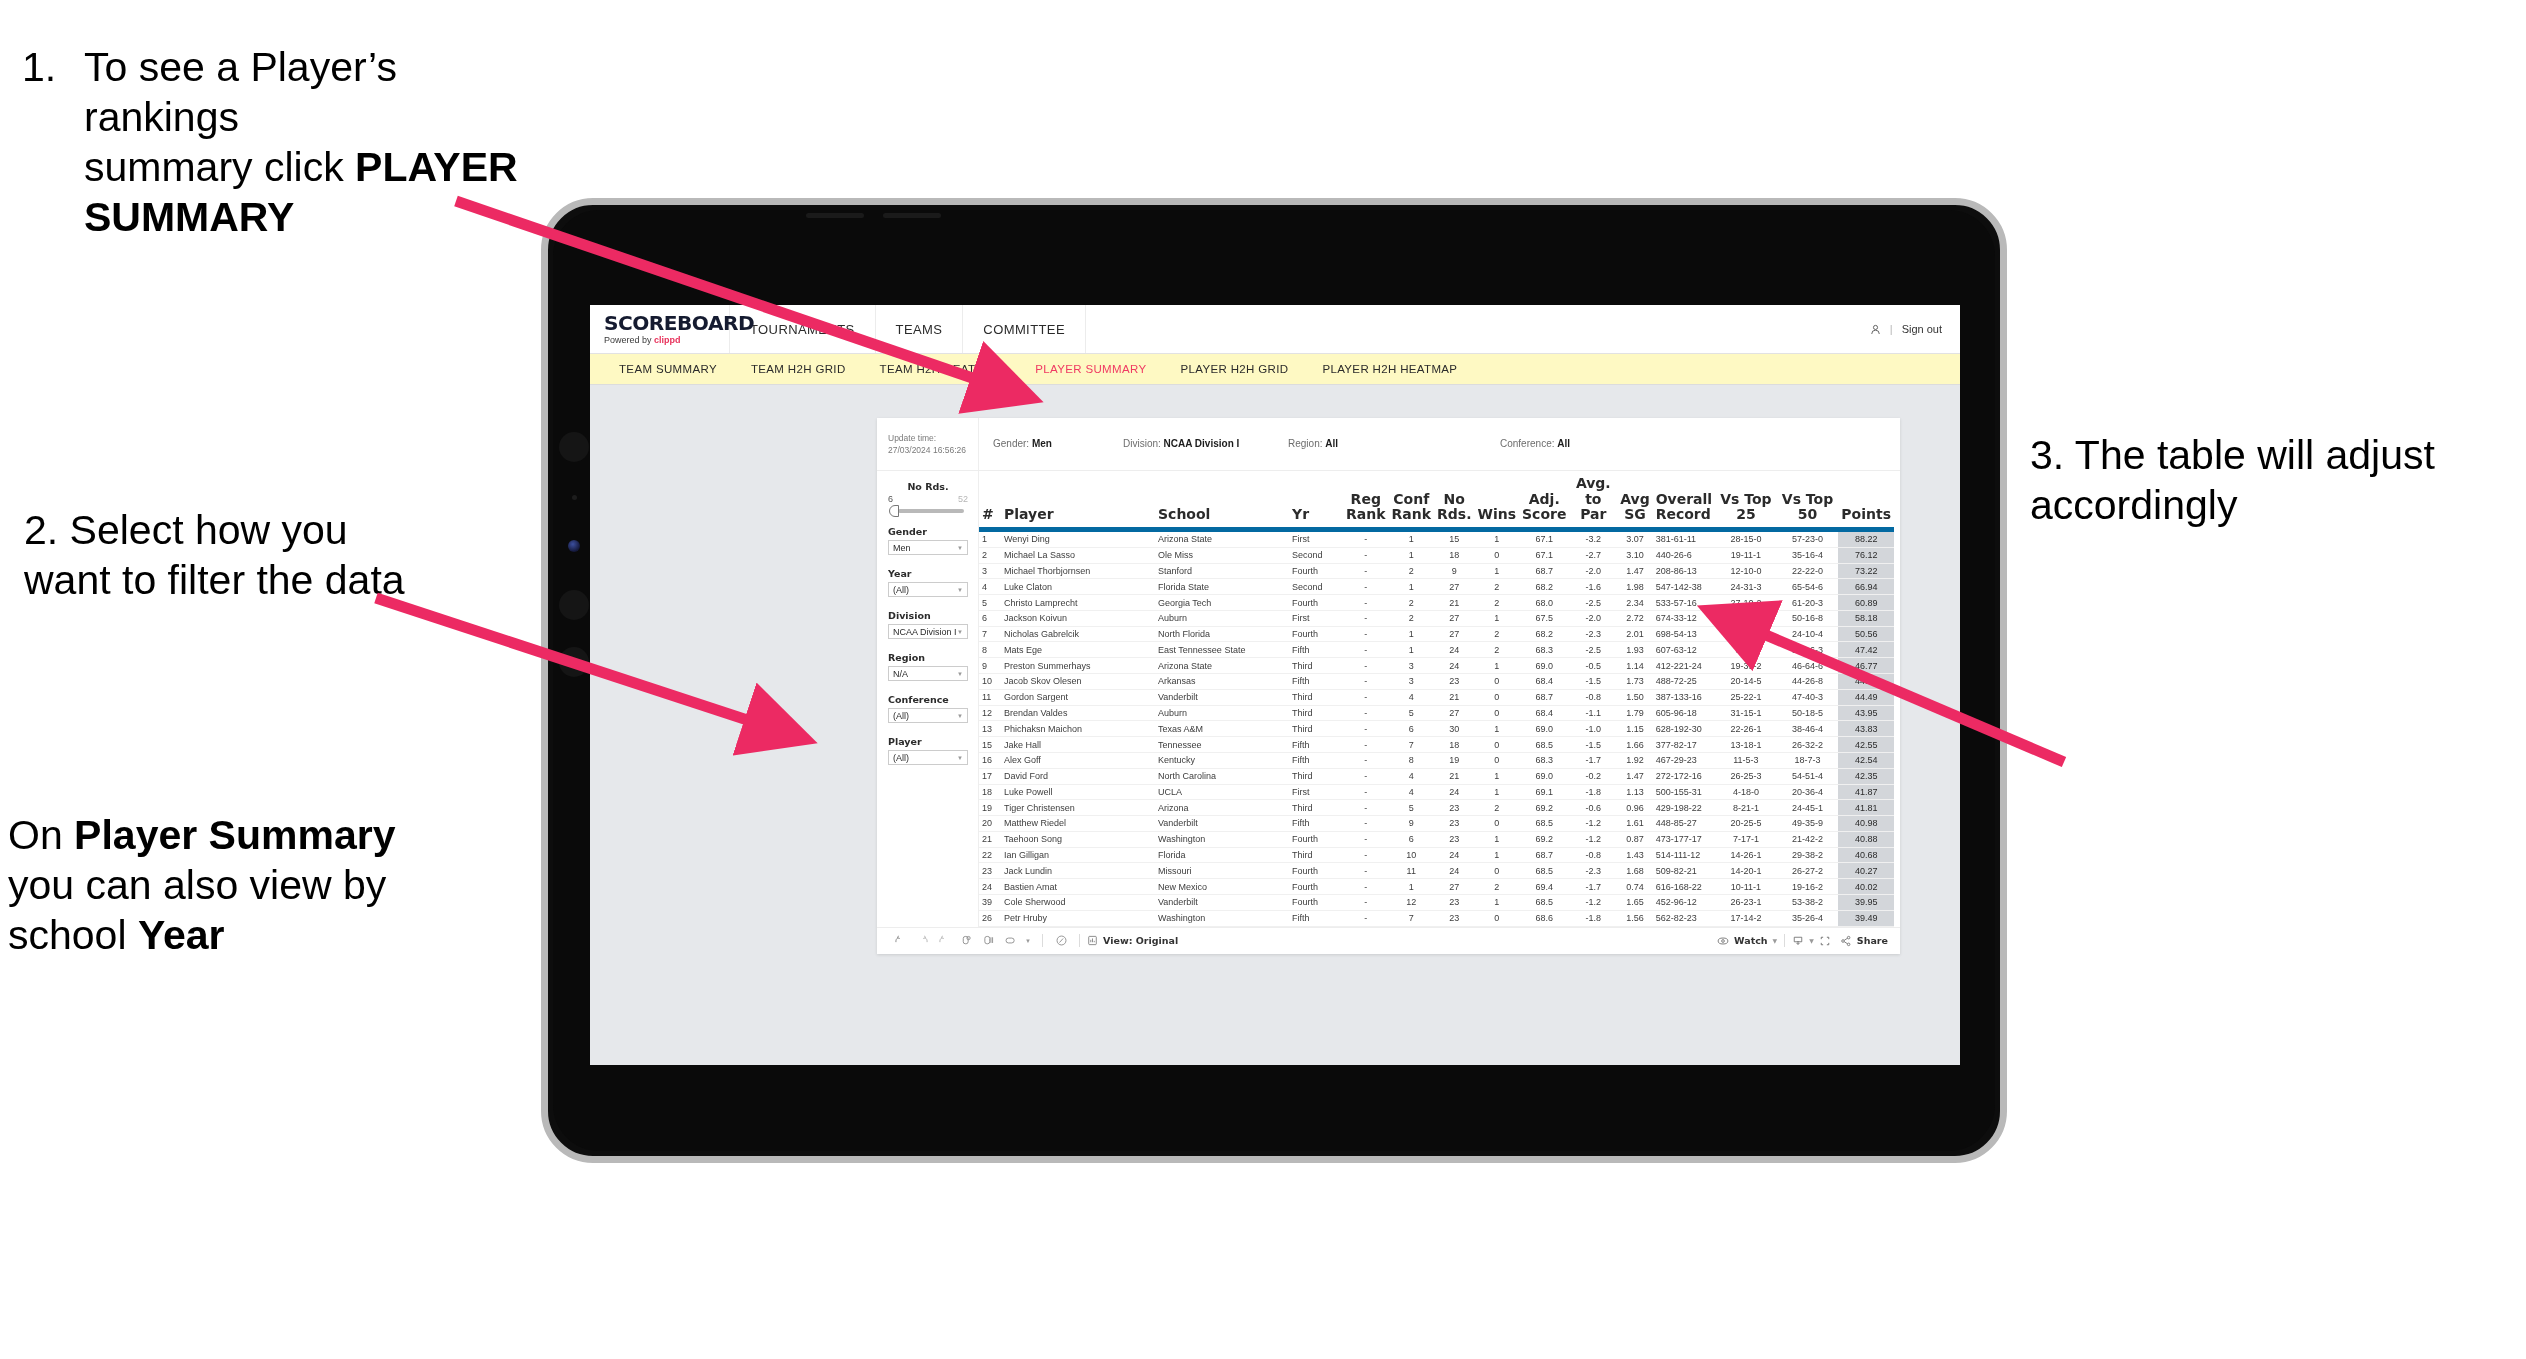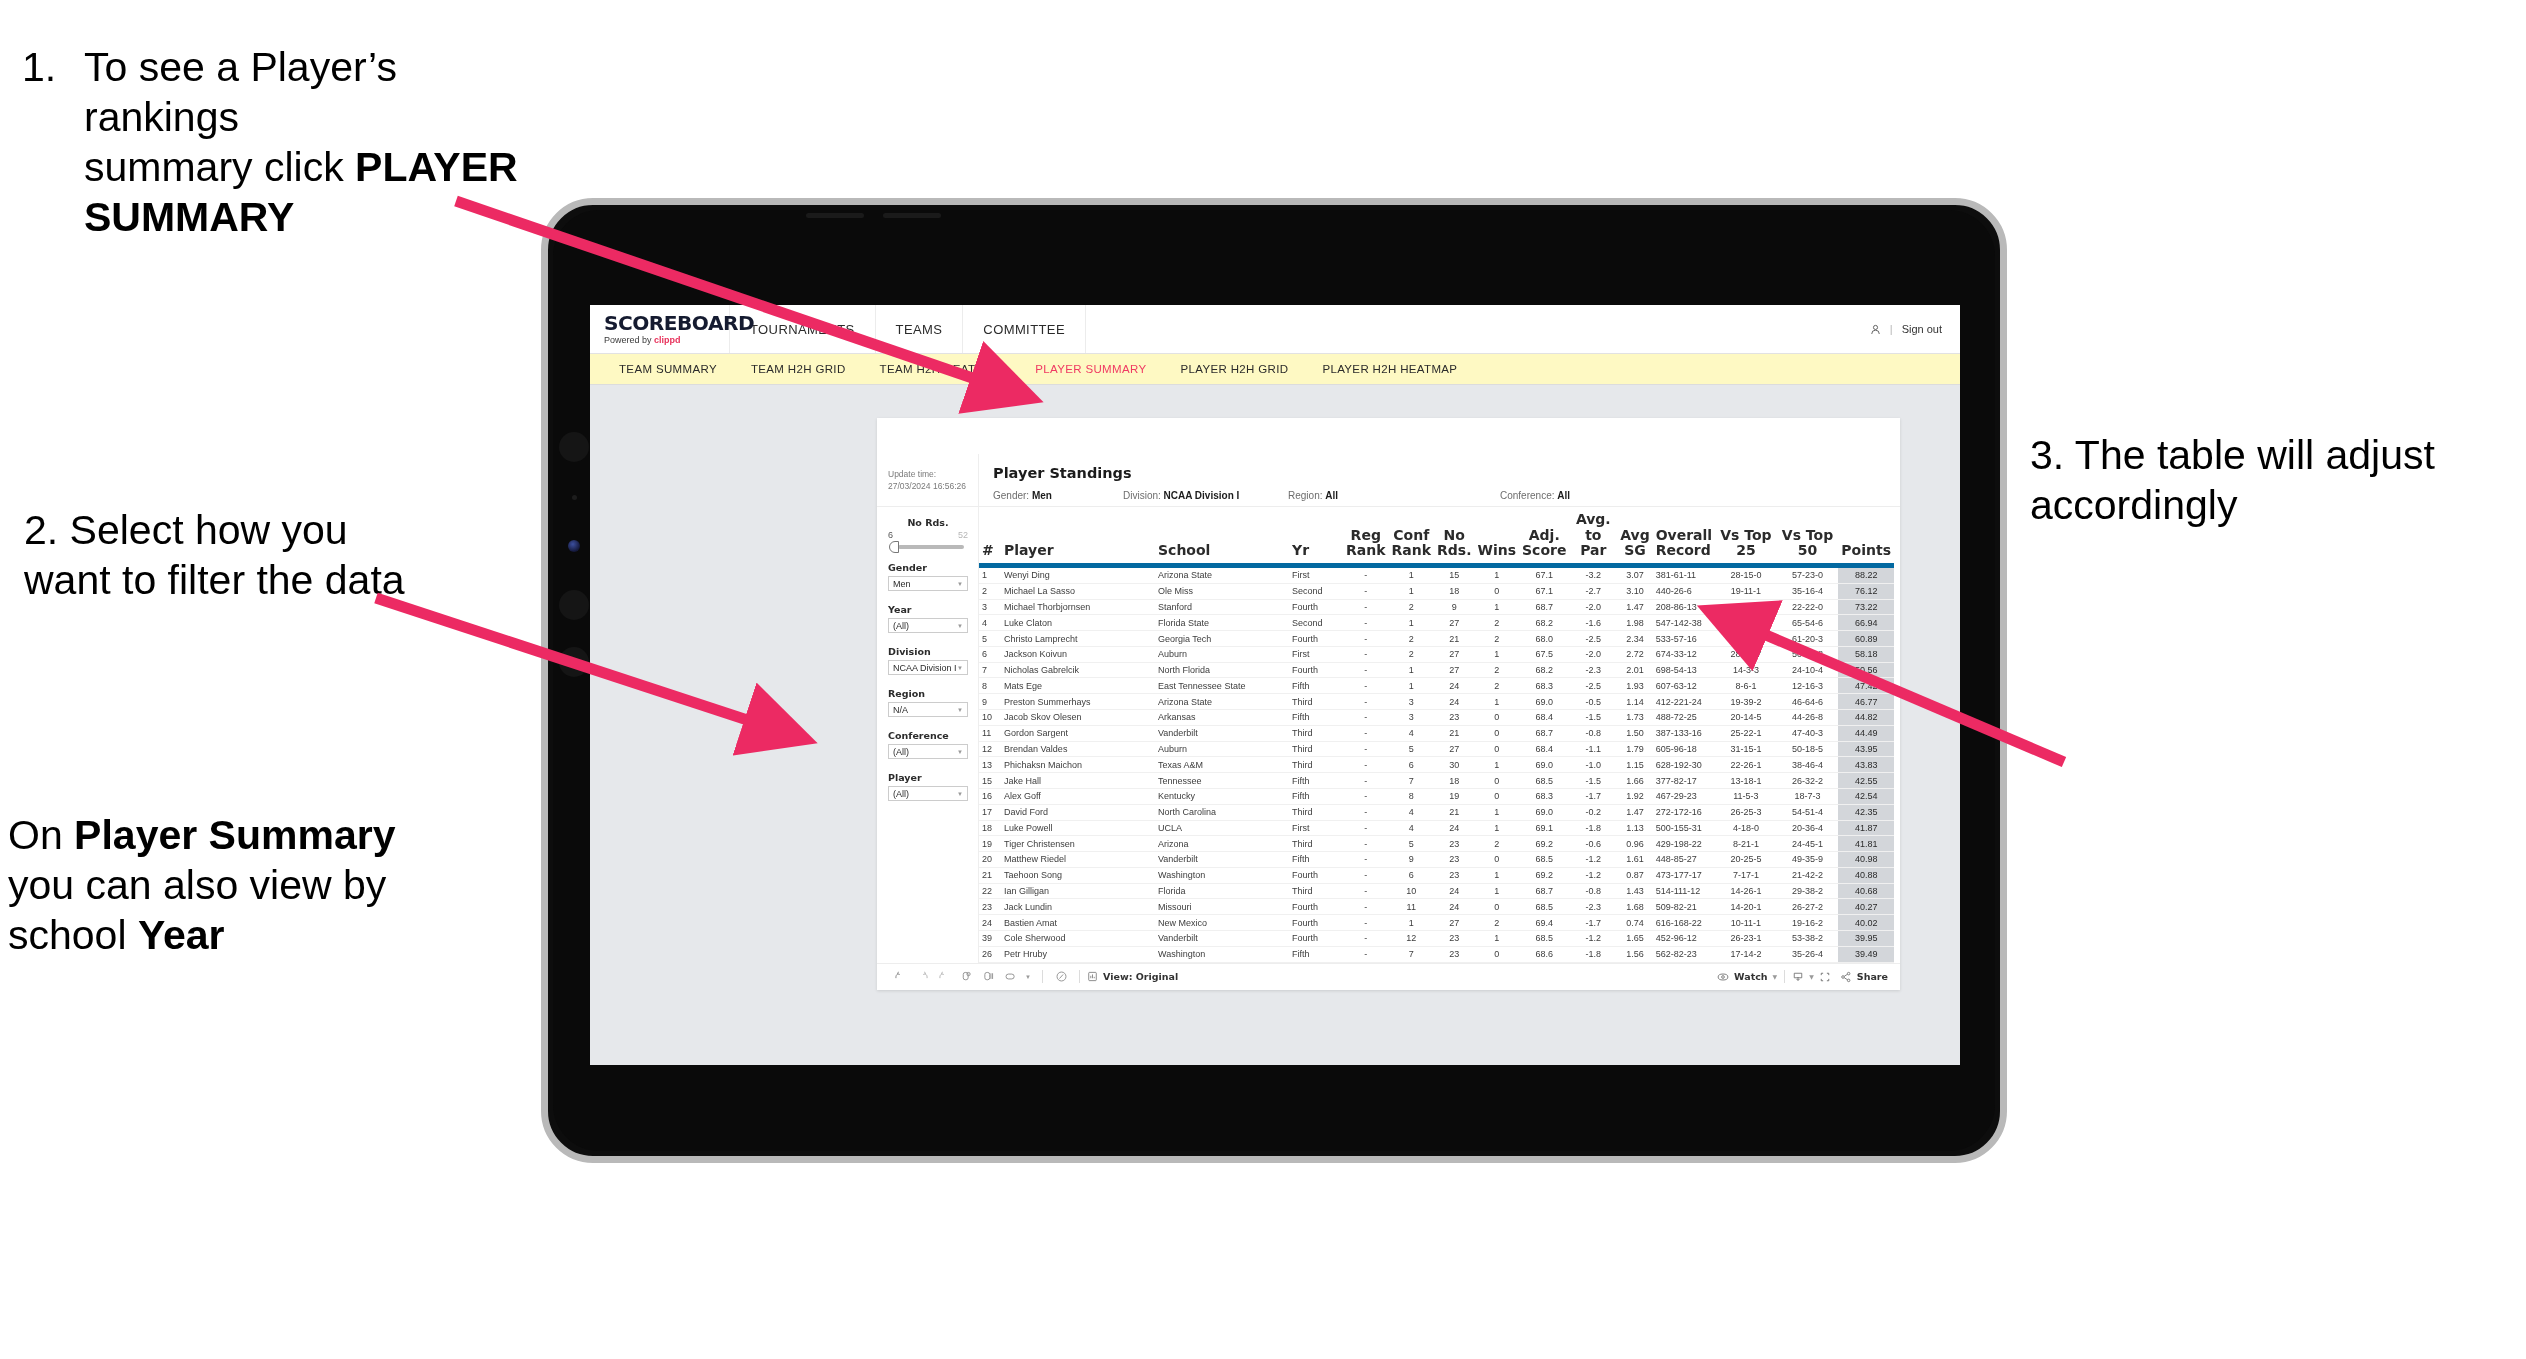--- a/index.html
+++ b/index.html
@@ -67,21 +67,21 @@
   #tabbar{height:30px;background:#fef9c3;border-bottom:1px solid #dcdcdc;
           display:flex;align-items:center;padding-left:12px;}
   .tab{font-size:11.5px;color:#2b2b2b;letter-spacing:.35px;padding:0 17px;white-space:nowrap;}
   .tab.active{color:#f03a63;}
 
   
   #work{position:relative;height:682px;background:#e6e8eb;}
   #viz{position:absolute;left:287px;top:33px;width:1023px;
        background:#fff;box-shadow:0 1px 3px rgba(0,0,0,.12);}
 
-  #viz-top{display:flex;border-bottom:1px solid #ededed;margin-top:36px;}
+  #viz-top{display:flex;border-bottom:1px solid #ededed;}
   #update-box{width:102px;padding:14px 0 0 11px;box-sizing:border-box;
               border-right:1px solid #eee;min-height:52px;}
   .upd{font-size:8.5px;color:#7a7a7a;line-height:1.45;}
   #title-box{flex:1;padding:11px 0 0 14px;}
   #viz-title{font-family:"DejaVu Sans",sans-serif;font-size:14.5px;font-weight:700;color:#1c1c1c;}
   #meta-row{display:flex;margin-top:9px;font-size:10px;color:#6d6d6d;}
   #meta-row .m{margin-right:0;}
   #meta-row .m b{color:#1c1c1c;font-weight:700;}
   .m1{width:130px}.m2{width:165px}.m3{width:212px}
 
@@ -202,21 +202,20 @@
 
     <div id="work">
       <div id="viz">
 
         <div id="viz-top">
           <div id="update-box">
             <div class="upd">Update time:</div>
             <div class="upd">27/03/2024 16:56:26</div>
           </div>
           <div id="title-box">
-            <div id="viz-title">Player Standings</div>
             <div id="meta-row">
               <div class="m m1"><span>Gender: </span><b>Men</b></div>
               <div class="m m2"><span>Division: </span><b>NCAA Division I</b></div>
               <div class="m m3"><span>Region: </span><b>All</b></div>
               <div class="m"><span>Conference: </span><b>All</b></div>
             </div>
           </div>
         </div>
 
         <div id="viz-body">

